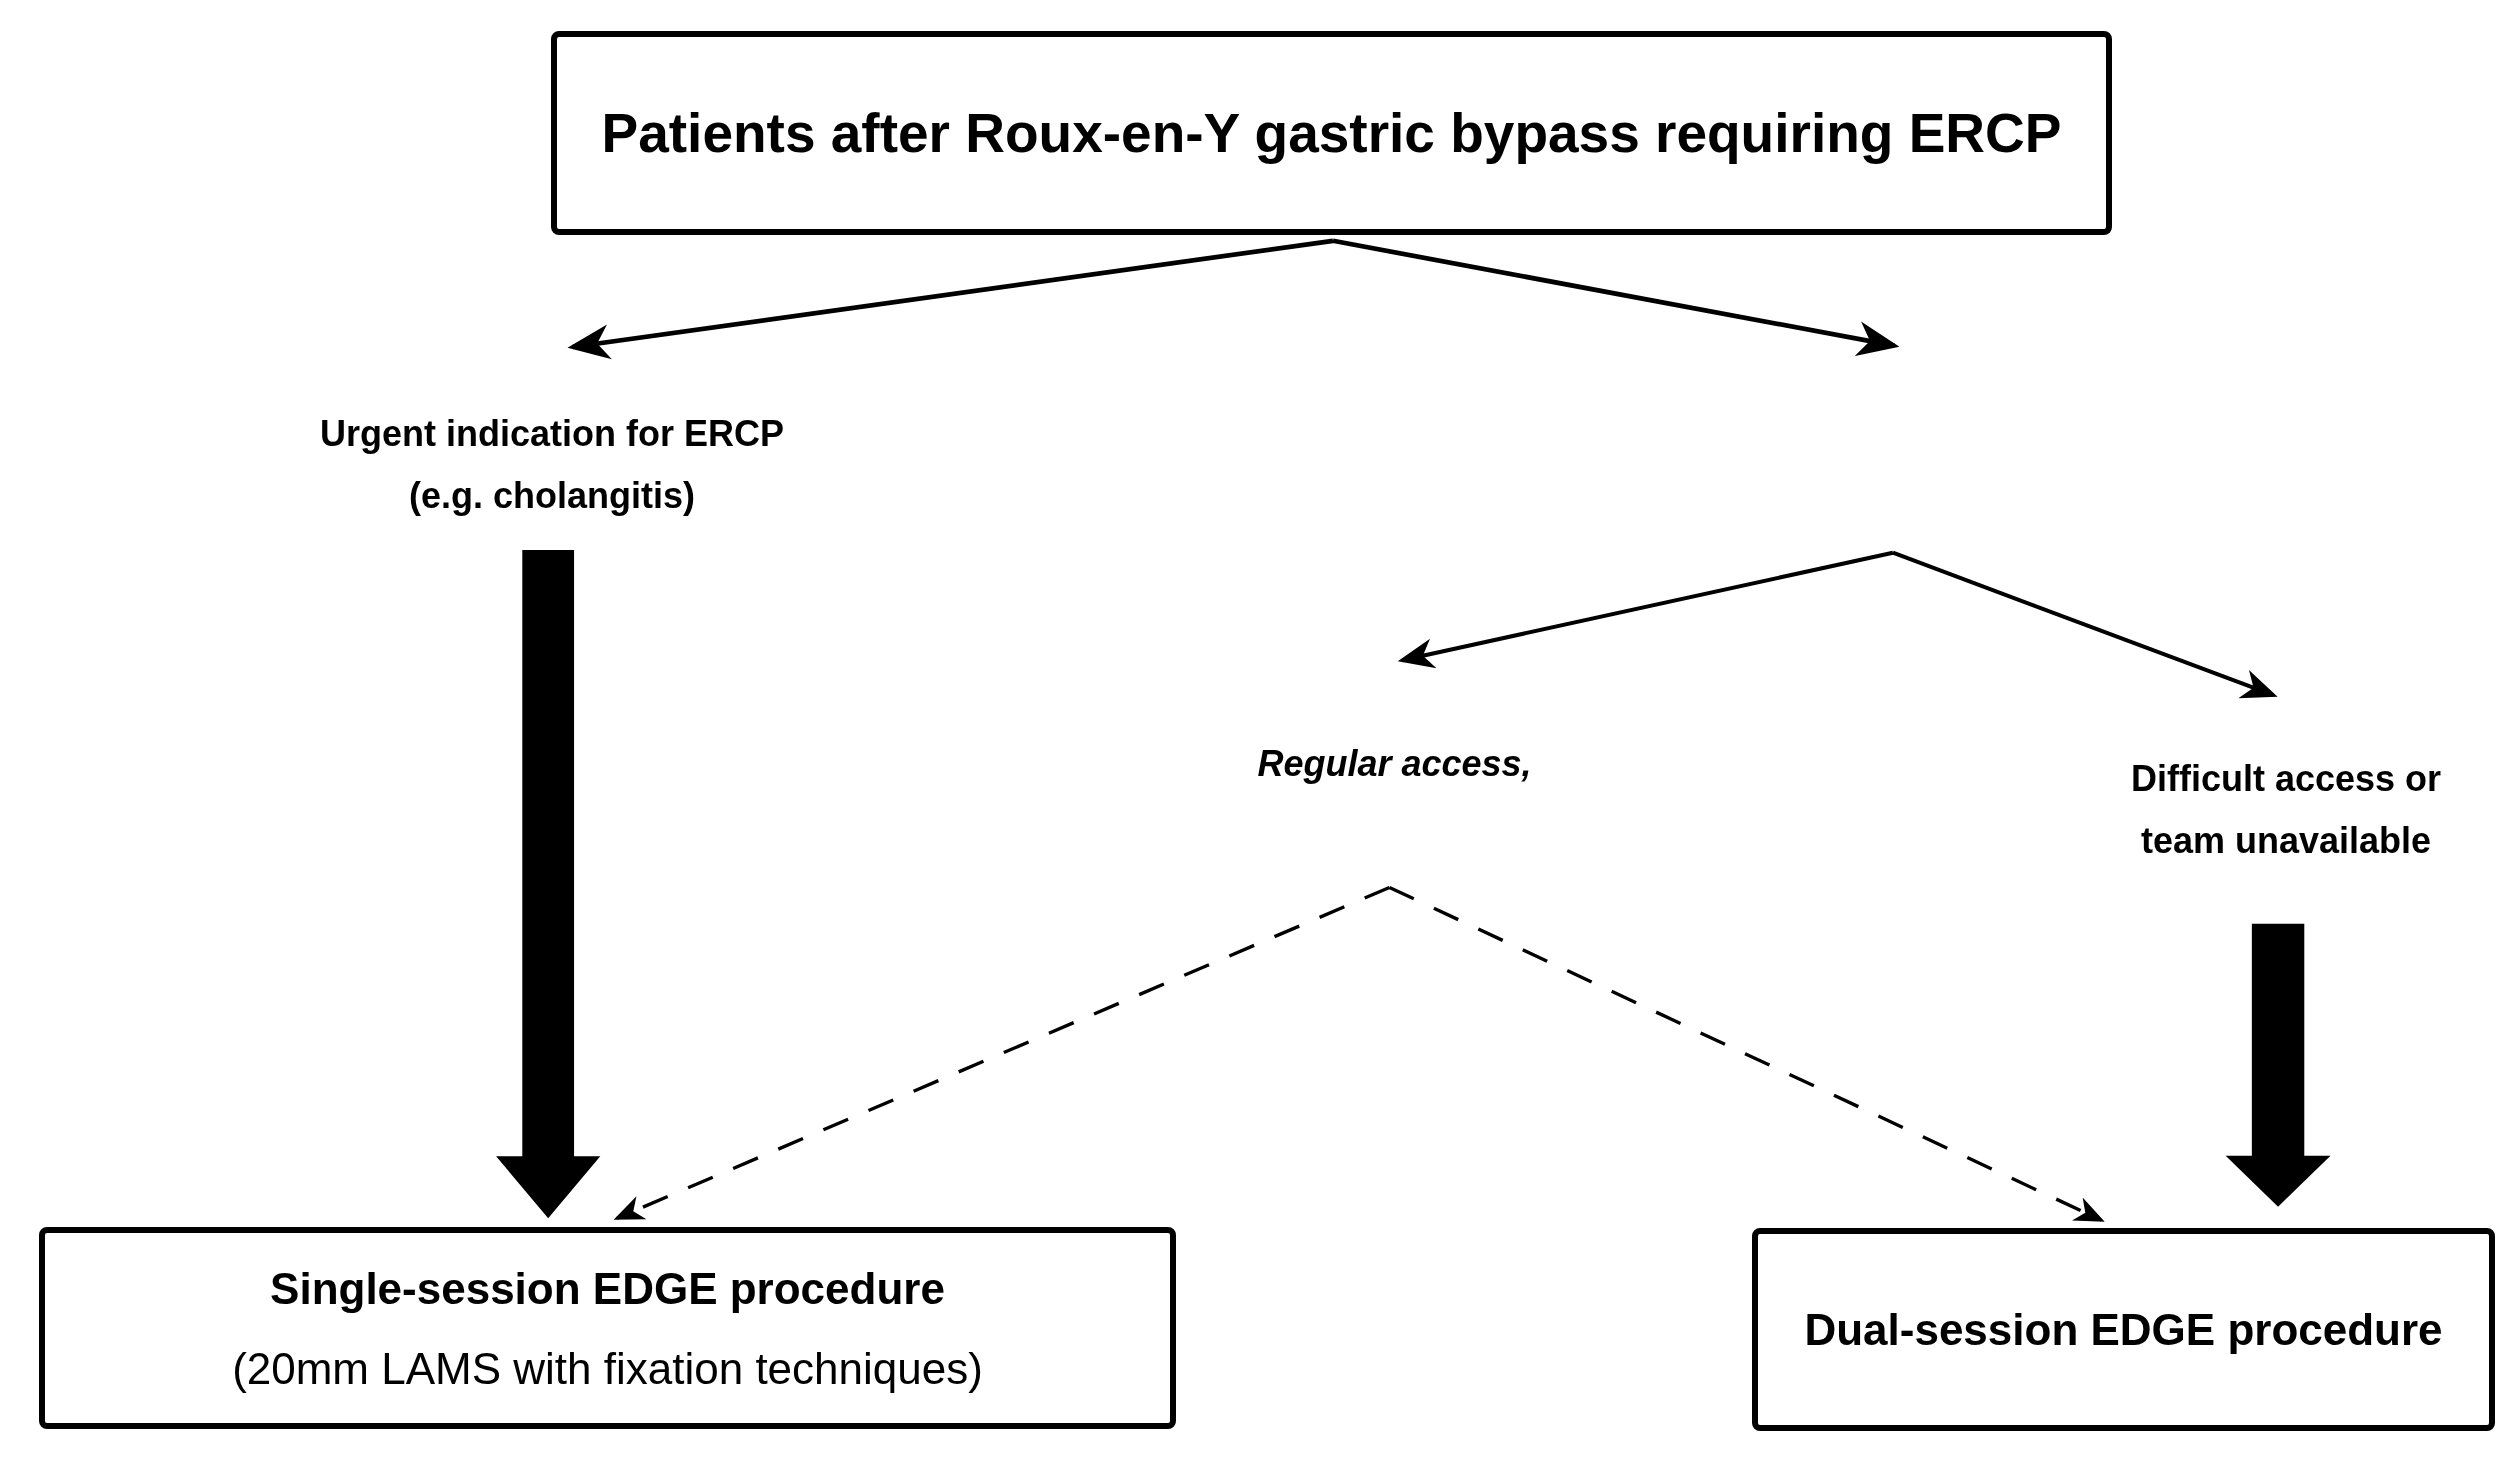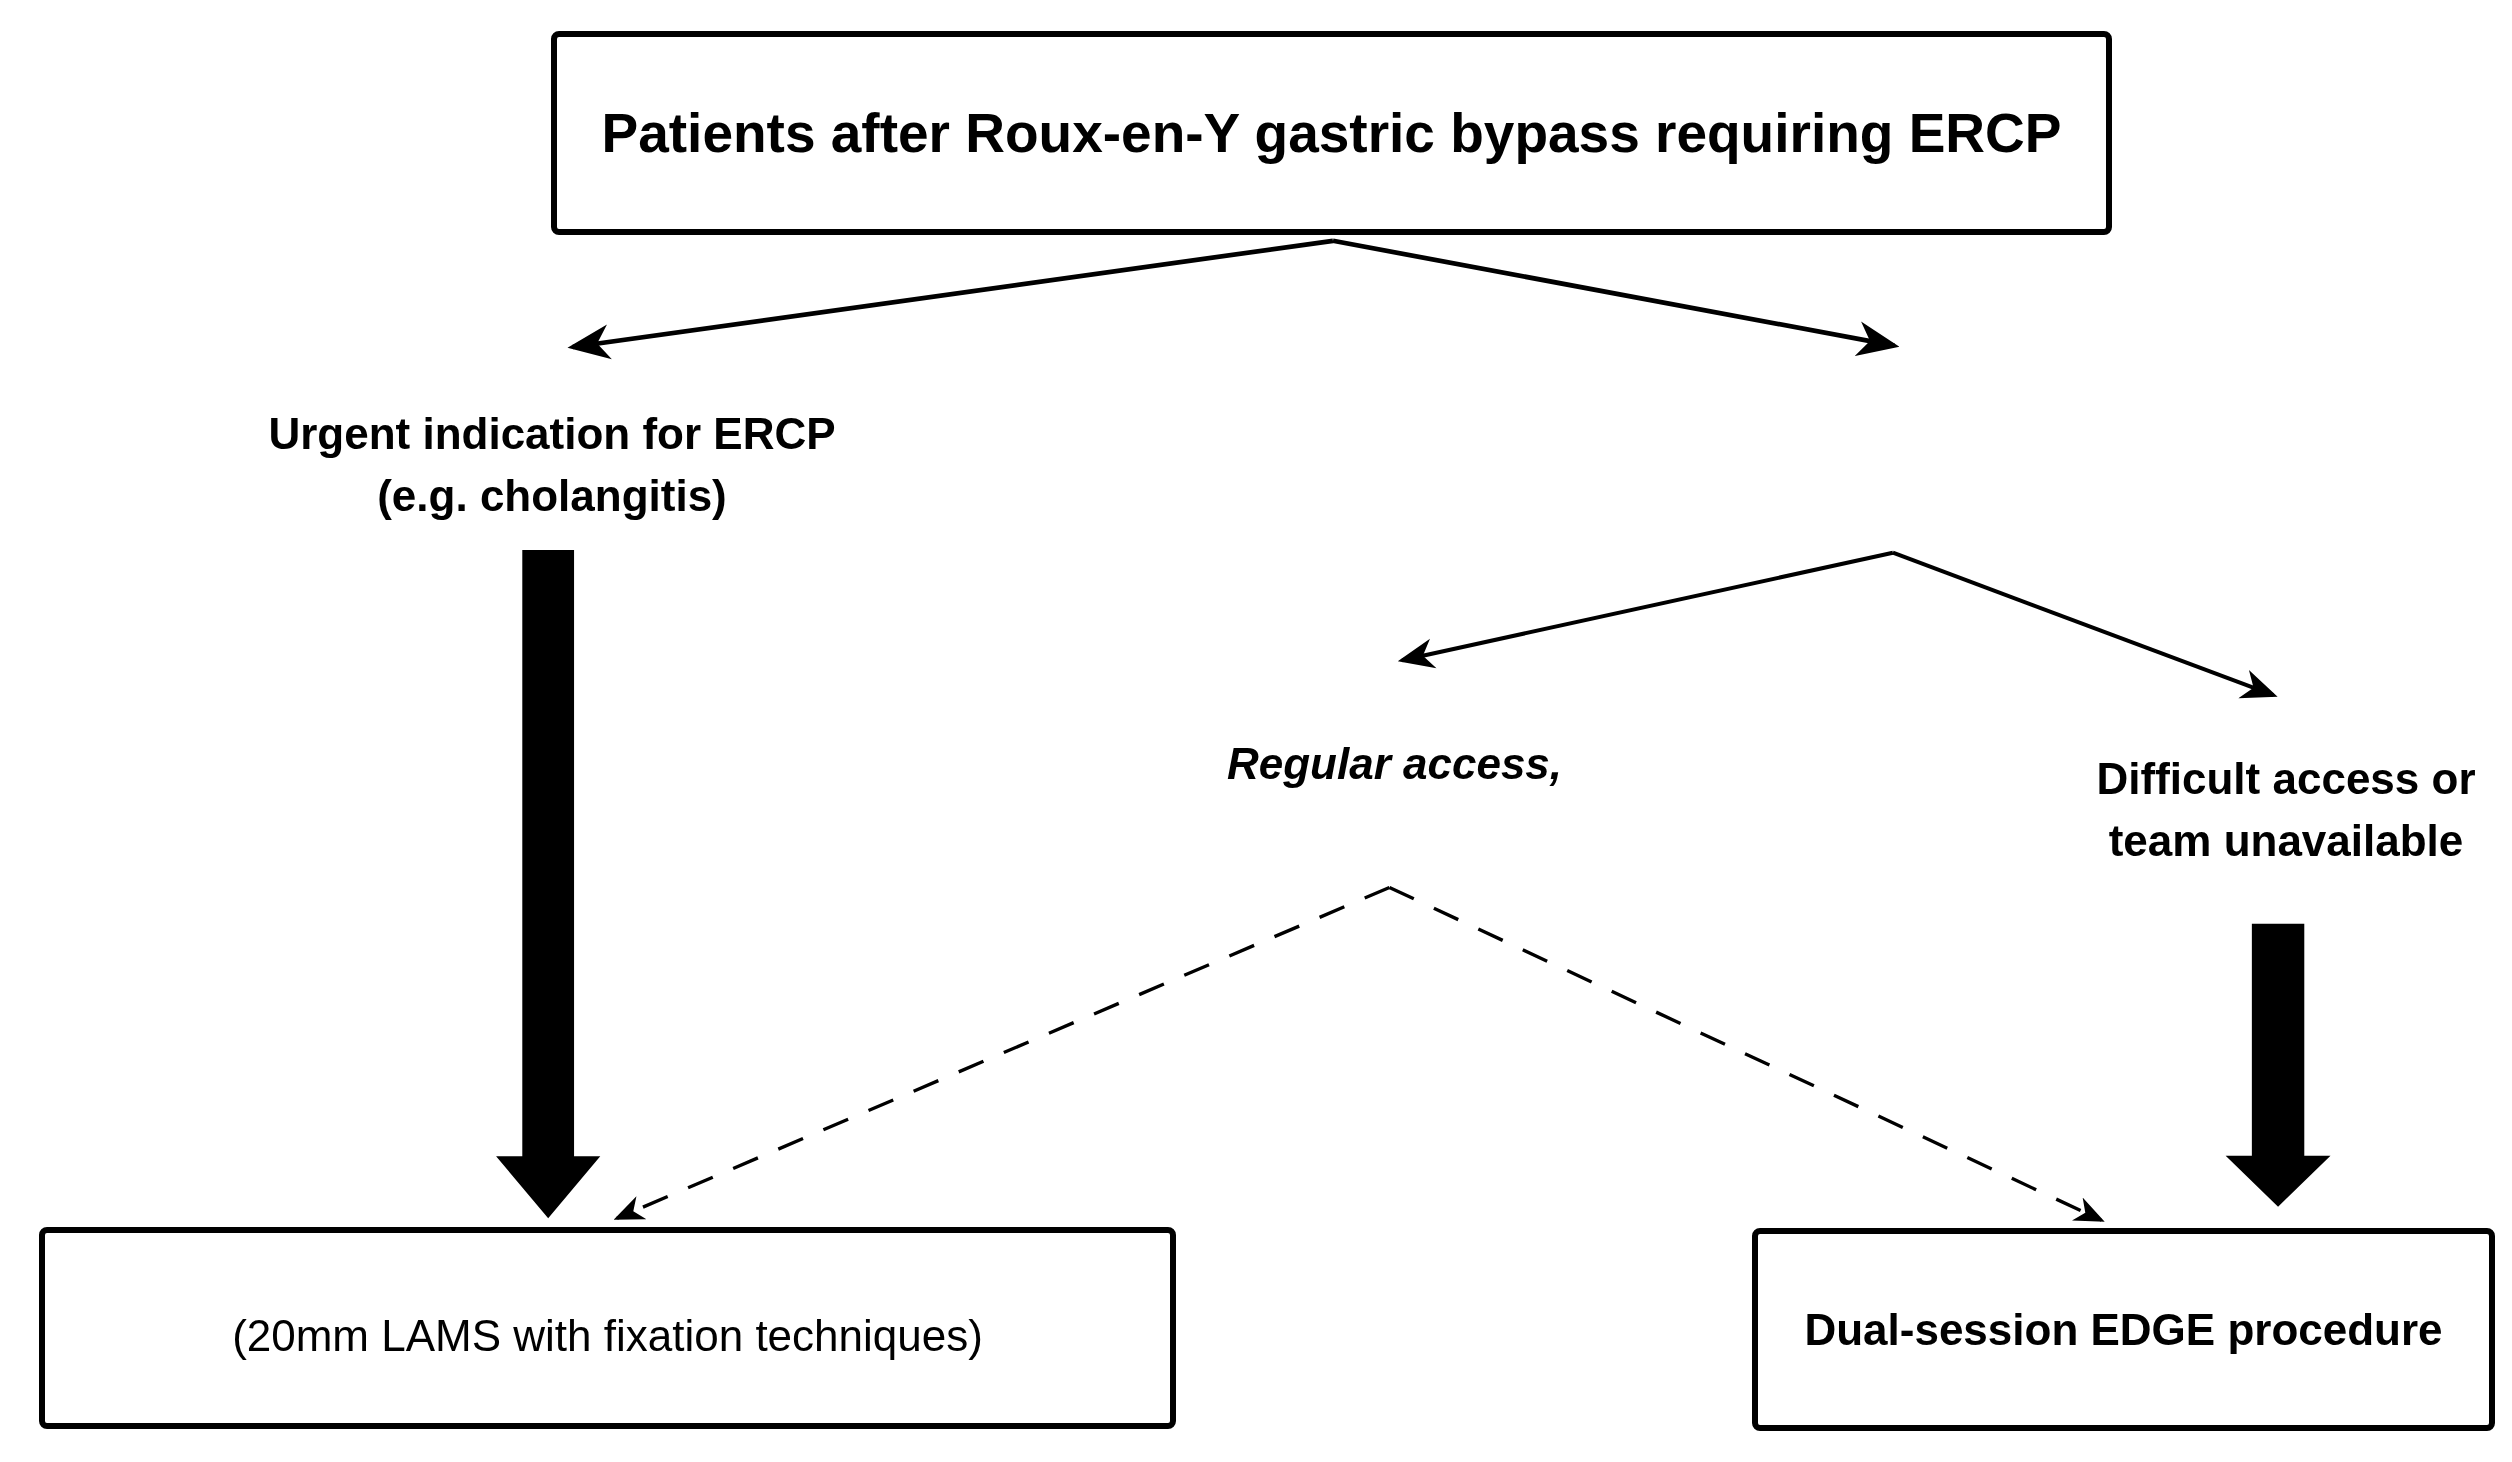--- a/index.html
+++ b/index.html
@@ -61,21 +61,21 @@
     left: 39px; top: 1227px;
     width: 1137px; height: 202px;
   }
   #dual-box {
     left: 1752px; top: 1228px;
     width: 743px; height: 203px;
   }
   .float-label {
     position: absolute;
     text-align: center;
-    font-size: 44px;
+    font-size: 36px;
     font-weight: 700;
     line-height: 62px;
     white-space: nowrap;
   }
   .float-label .sub {
     font-weight: 700;
   }
   #urgent-label   { left: 216px;  top: 403px;  width: 672px; }
   #elective-label { left: 1564px; top: 421px;  width: 672px; }
   #regular-label  { left: 1159px; top: 733px; width: 471px; font-style: italic;  }
@@ -119,20 +119,21 @@
   <div class="float-label" id="regular-label">
     <div>Regular access,</div>
   </div>
 
   <div class="float-label" id="difficult-label">
     <div>Difficult access or</div>
     <div>team unavailable</div>
   </div>
 
   <div class="node-box" id="single-box">
+    <div class="line-bold">Single-session EDGE procedure</div>
     <div class="line-regular">(20mm LAMS with fixation techniques)</div>
   </div>
 
   <div class="node-box" id="dual-box">
     <div class="line-bold">Dual-session EDGE procedure</div>
   </div>
 
 </div>
 
 

